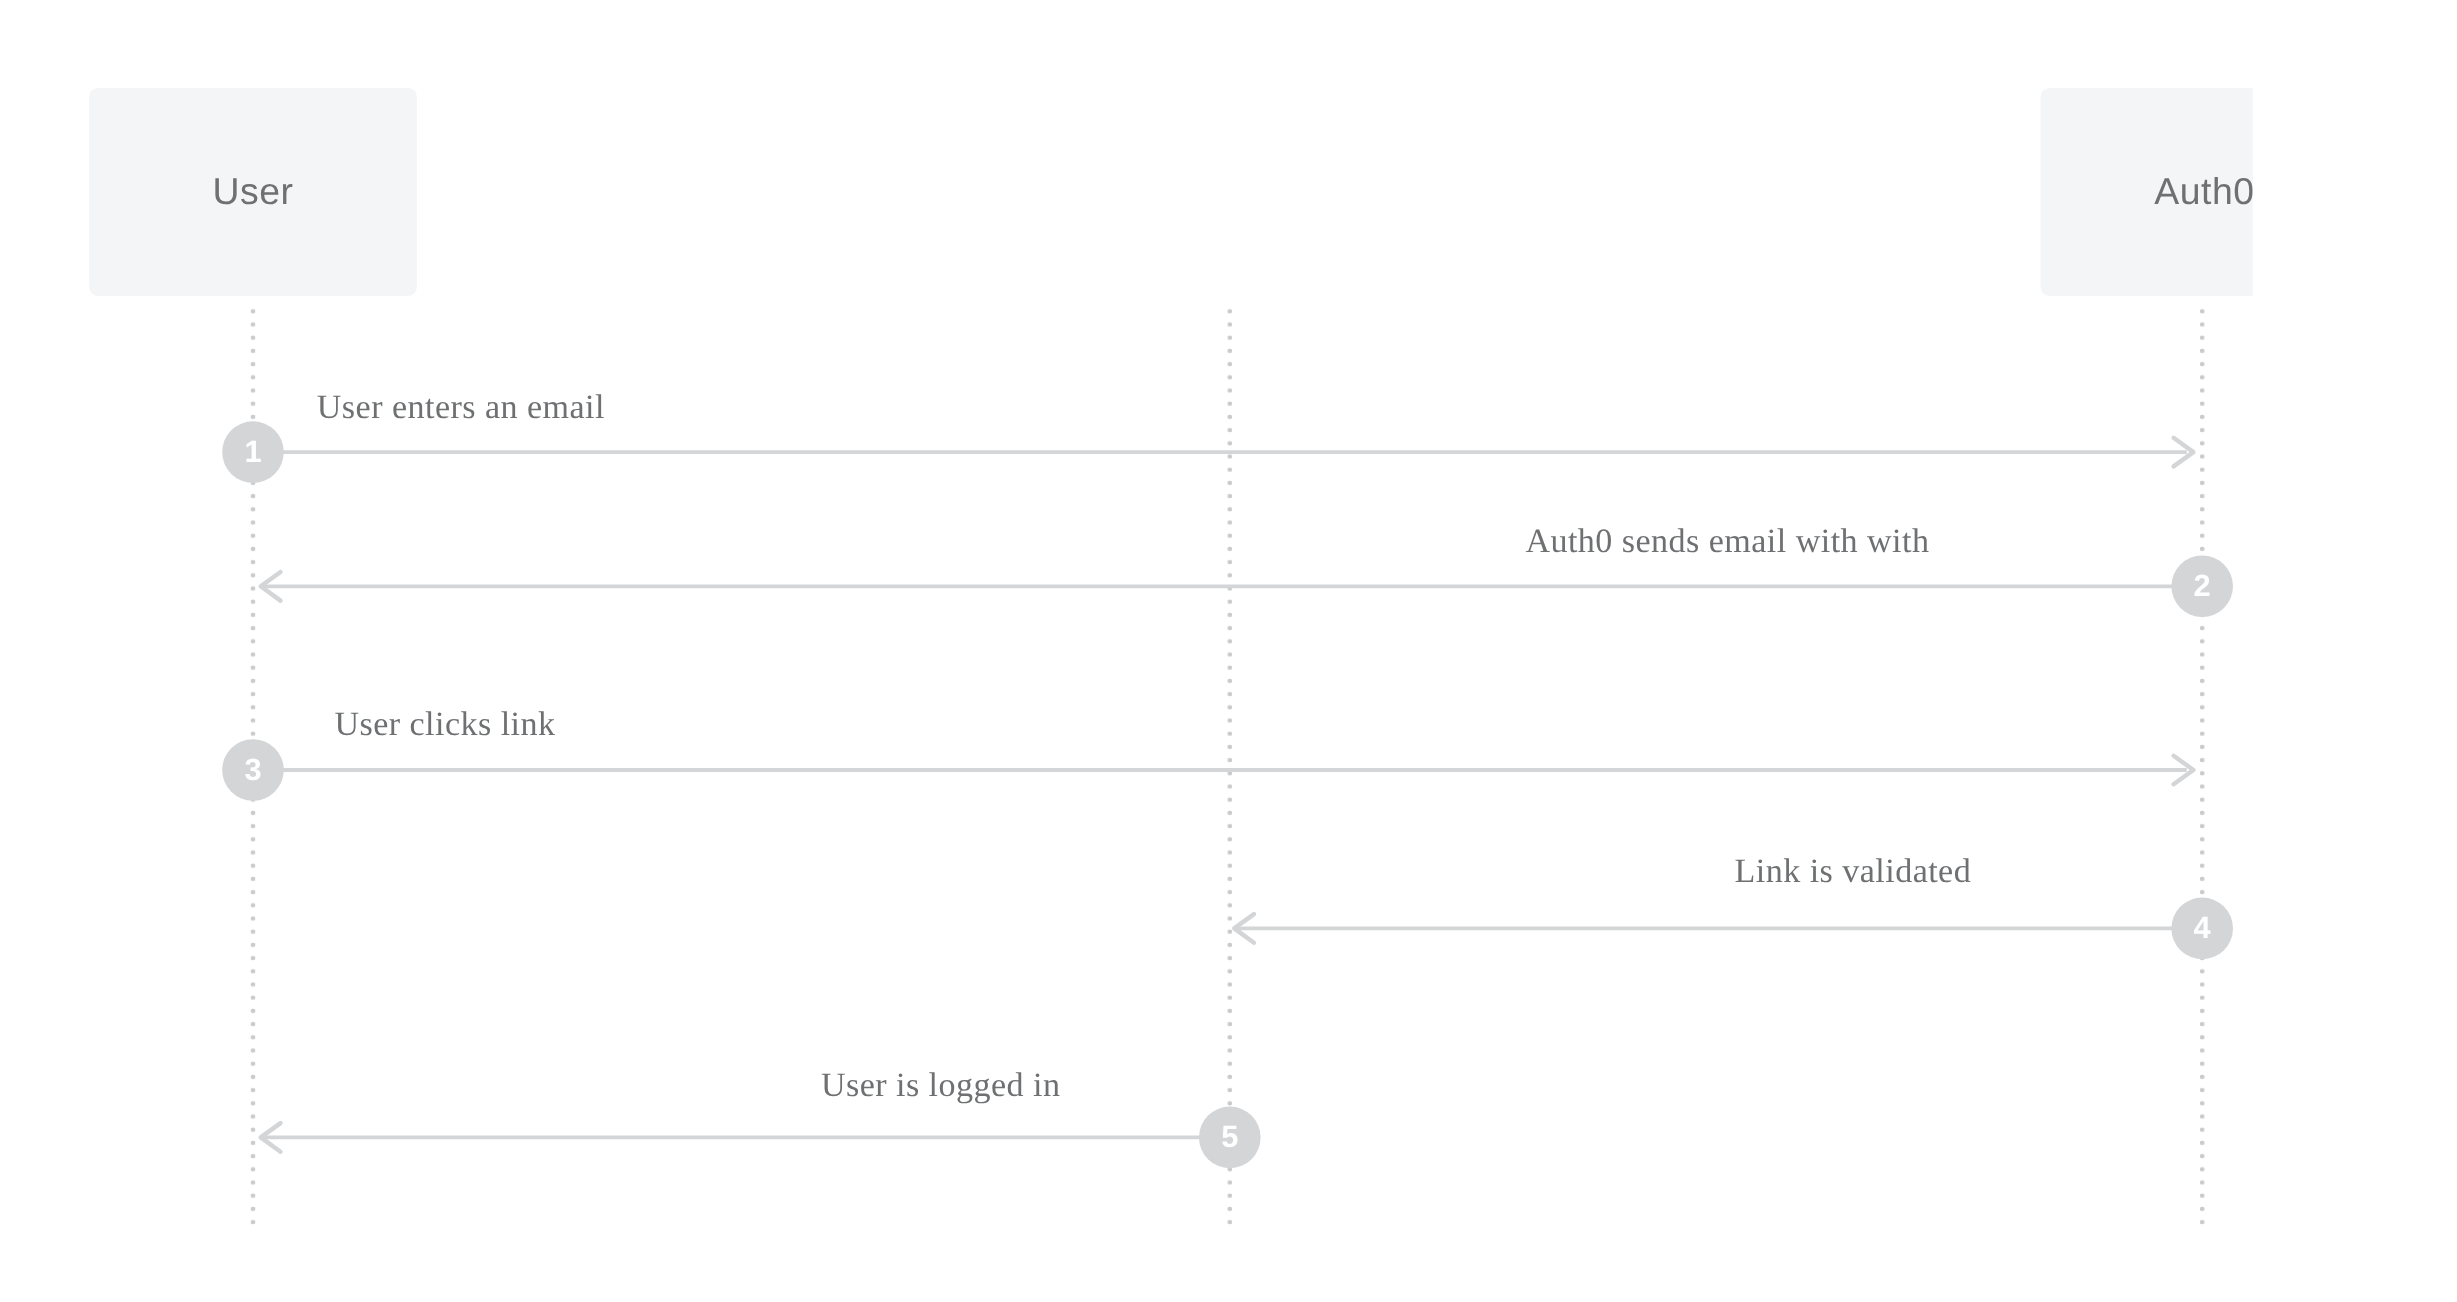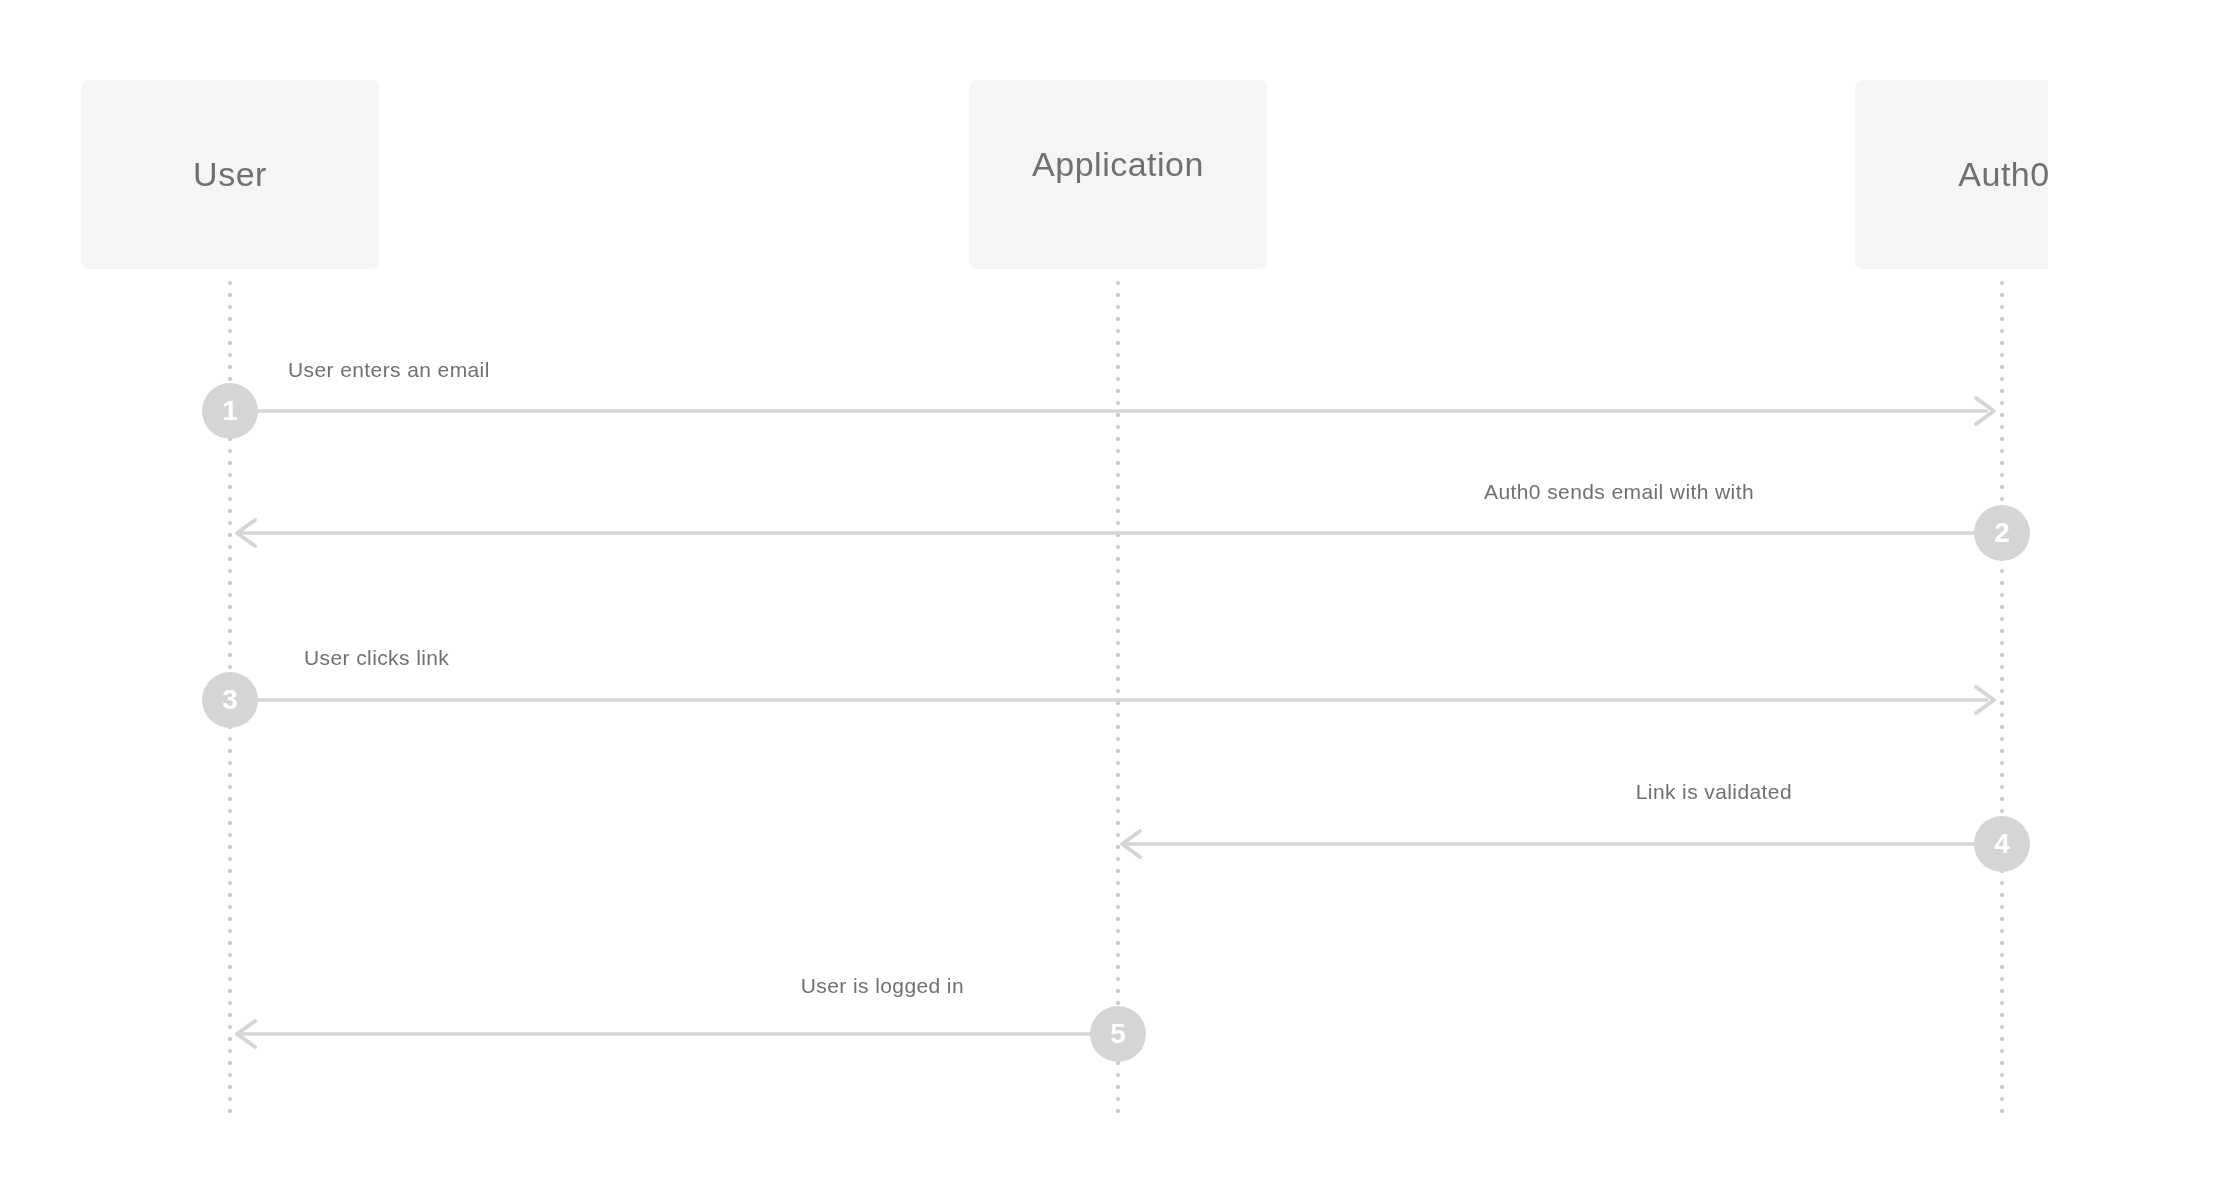--- a/index.html
+++ b/index.html
@@ -23,39 +23,36 @@
   
   .lifeline{
     position:absolute;top:277px;height:840px;width:4px;
     background-image:radial-gradient(circle,#c9cbcd 1.9px,rgba(201,203,205,0) 2.3px);
     background-size:4px 12px;background-repeat:repeat-y;background-position:center top;
   }
   
   .msg-arrow{position:absolute;display:block;}
   .msg-label{
     position:absolute;height:40px;line-height:40px;
-    color:#6e7072;font-size:21px;letter-spacing:0.4px;white-space:nowrap;
+    color:#6e7072;font-size:31px;letter-spacing:0.4px;white-space:nowrap;font-family:Liberation Serif, serif;
   }
   .msg-num{
     position:absolute;width:56px;height:56px;border-radius:50%;
     background:#d3d5d7;color:#ffffff;
     display:flex;align-items:center;justify-content:center;
     font-size:28px;font-weight:600;
   }
 </style>
 </head>
 <body>
 
 <div class="canvas">
 
   <div class="actor" style="left:81px;">
     <span class="actor-label">User</span>
-  </div>
-  <div class="actor actor-app" style="left:969px;">
-    <span class="actor-label">Application</span>
   </div>
   <div class="actor" style="left:1855px;">
     <span class="actor-label">Auth0</span>
   </div>
 
   <div class="lifeline" style="left:228px;"></div>
   <div class="lifeline" style="left:1116px;"></div>
   <div class="lifeline" style="left:2000px;"></div>
 
   <div class="msg-label" style="left:288px;top:350px;">User enters an email</div>

